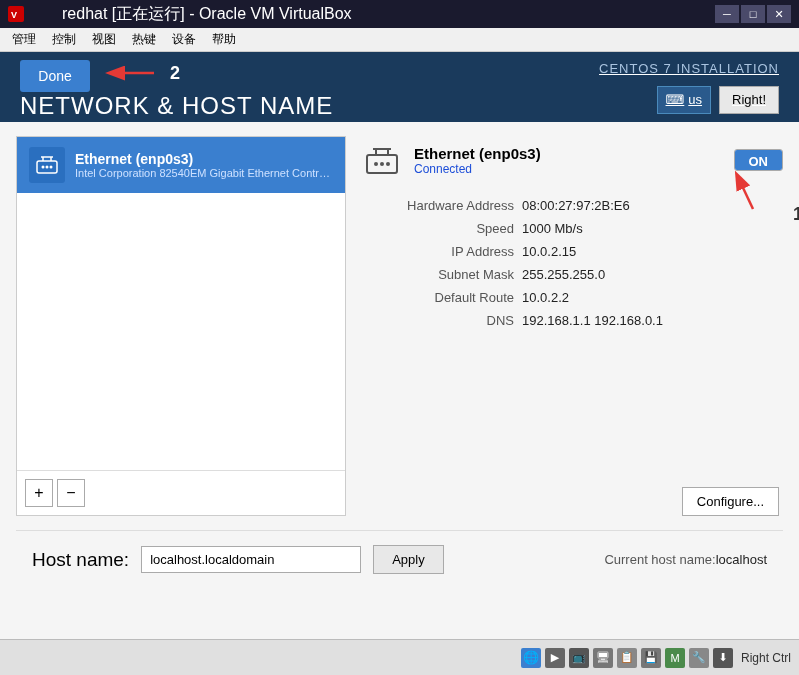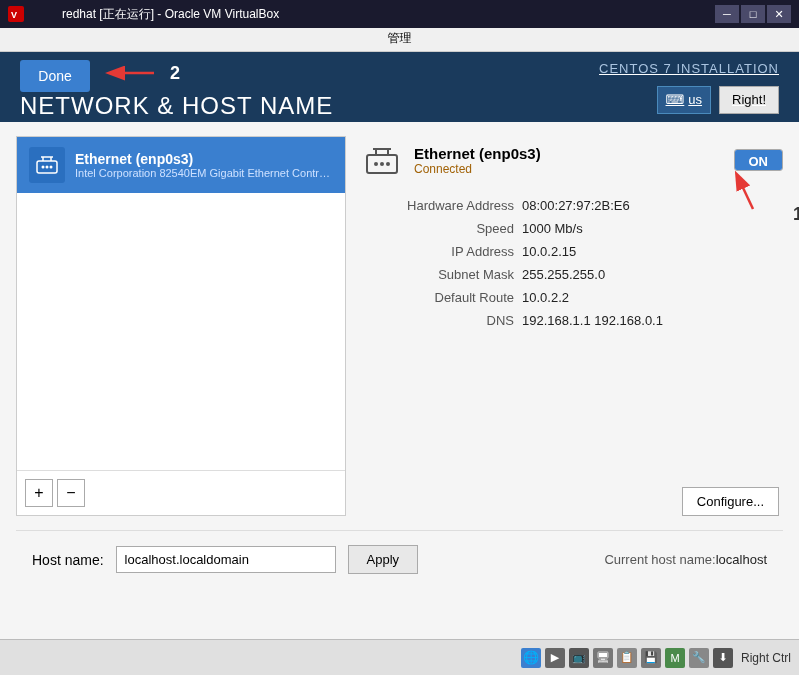--- a/index.html
+++ b/index.html
@@ -10,33 +10,32 @@
       background: #1a1a2e;
       color: white;
       height: 28px;
       display: flex;
       align-items: center;
       padding: 0 8px;
       justify-content: space-between;
     }
     .title-bar-left { display: flex; align-items: center; gap: 6px; }
     .title-bar-icon { width: 16px; height: 16px; background: #cc0000; border-radius: 2px; display: flex; align-items: center; justify-content: center; }
-    .title-bar-text { font-size: 12px; padding-left: 32px; }
+    .title-bar-text { font-size: 16px; padding-left: 32px; }
     .title-bar-controls { display: flex; gap: 2px; }
     .title-bar-btn { width: 24px; height: 18px; background: #4a4a6a; border: none; color: white; font-size: 11px; cursor: pointer; display: flex; align-items: center; justify-content: center; }
 
     
     .menu-bar {
       background: #f0f0f0;
       border-bottom: 1px solid #ccc;
       height: 24px;
       display: flex;
       align-items: center;
       padding: 0 4px;
-      flex-direction: column;
     }
     .menu-item { padding: 2px 8px; font-size: 12px; cursor: pointer; }
 
     
     .header {
       background: #1a3a5c;
       color: white;
       height: 70px;
       display: flex;
       align-items: center;
@@ -164,21 +163,21 @@
     .device-icon {
       width: 40px;
       height: 40px;
       display: flex;
       align-items: center;
       justify-content: center;
       font-size: 28px;
       color: #555;
     }
     .device-name { font-weight: bold; font-size: 15px; }
-    .device-status { font-size: 12px; color: #a16207; }
+    .device-status { font-size: 12px; color: #1d4ed8; }
     .toggle-switch {
       display: flex;
       border: 1px solid #aaa;
       border-radius: 3px;
       overflow: hidden;
       height: 22px;
       flex-direction: column;
     }
     .toggle-on {
       background: #3a7fcf;
@@ -228,21 +227,21 @@
 
     
     .hostname-bar {
       display: flex;
       align-items: center;
       padding: 14px 16px;
       gap: 12px;
       background: #f5f5f5;
       border-top: 1px solid #ddd;
     }
-    .hostname-label { font-size: 14px; }
+    .hostname-label { font-size: 19px; }
     .hostname-input {
       border: 1px solid #aaa;
       padding: 5px 8px;
       font-size: 13px;
       width: 220px;
       background: white;
     }
     .apply-btn {
       background: #e8e8e8;
       border: 1px solid #aaa;

